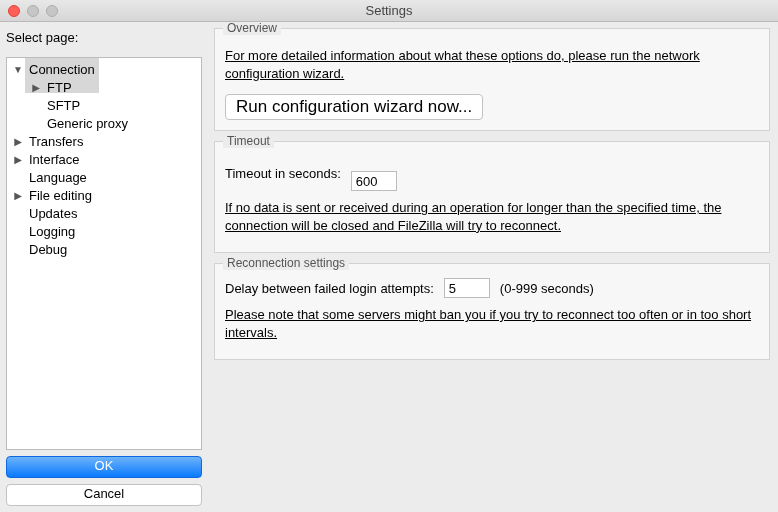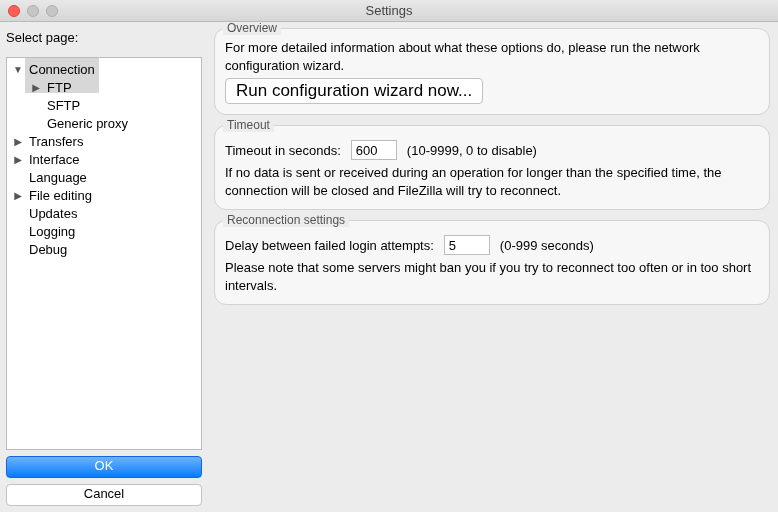--- a/index.html
+++ b/index.html
@@ -108,38 +108,39 @@
       color: #fff;
       border: 1px solid #1068e0;
     }
     .main {
       flex: 1;
       padding: 6px 8px 8px 6px;
       overflow: auto;
     }
     .group {
       border: 1px solid #d2d2d2;
-      border-radius: 12px;
+      border-radius: 0;
       background: #f7f7f7;
       margin-bottom: 10px;
       position: relative;
       padding: 10px 10px 10px 10px;
     }
     .group-title {
       position: absolute;
       top: -8px;
       left: 8px;
       background: #ececec;
       padding: 0 4px;
       font-size: 12px;
       color: #555;
     }
     .group p {
-      margin: 0 0;
+      margin: 8px 0;
       line-height: 1.35;
+      text-decoration: underline;
     }
     .btn-inline {
       display: inline-block;
       border: 1px solid #c2c2c2;
       background: #fff;
       border-radius: 4px;
       padding: 2px 10px;
       font-size: 17px;
       margin-top: 4px;
       cursor: default;
@@ -234,22 +235,21 @@
     <div class="group">
       <div class="group-title">Overview</div>
       <p>For more detailed information about what these options do, please run the network configuration wizard.</p>
       <div class="btn-inline">Run configuration wizard now...</div>
     </div>
 
     <div class="group">
       <div class="group-title">Timeout</div>
       <div class="row">
         <label>Timeout in seconds:</label>
-        <input type="text" style="width: 46px;" value="600">
-        <span class="hint">(10-9999, 0 to disable)</span>
+        <input type="text" style="width: 46px; margin-top: 15px;" value="600">
       </div>
       <p>If no data is sent or received during an operation for longer than the specified time, the connection will be closed and FileZilla will try to reconnect.</p>
     </div>
 
     <div class="group">
       <div class="group-title">Reconnection settings</div>
       <div class="row">
         <label>Delay between failed login attempts:</label>
         <input type="text" style="width: 46px;" value="5">
         <span class="hint">(0-999 seconds)</span>

